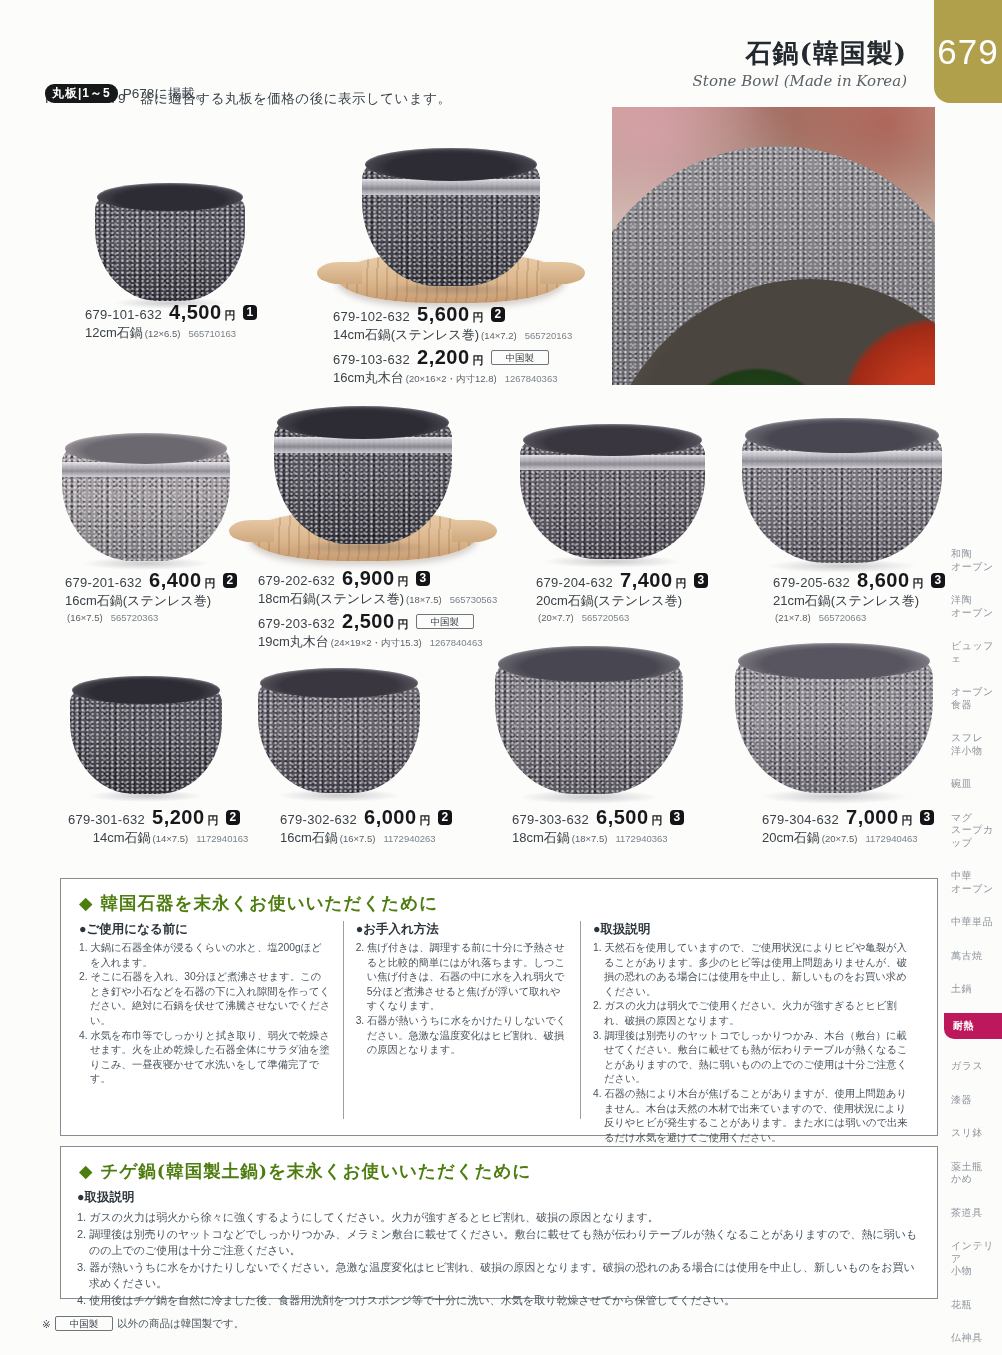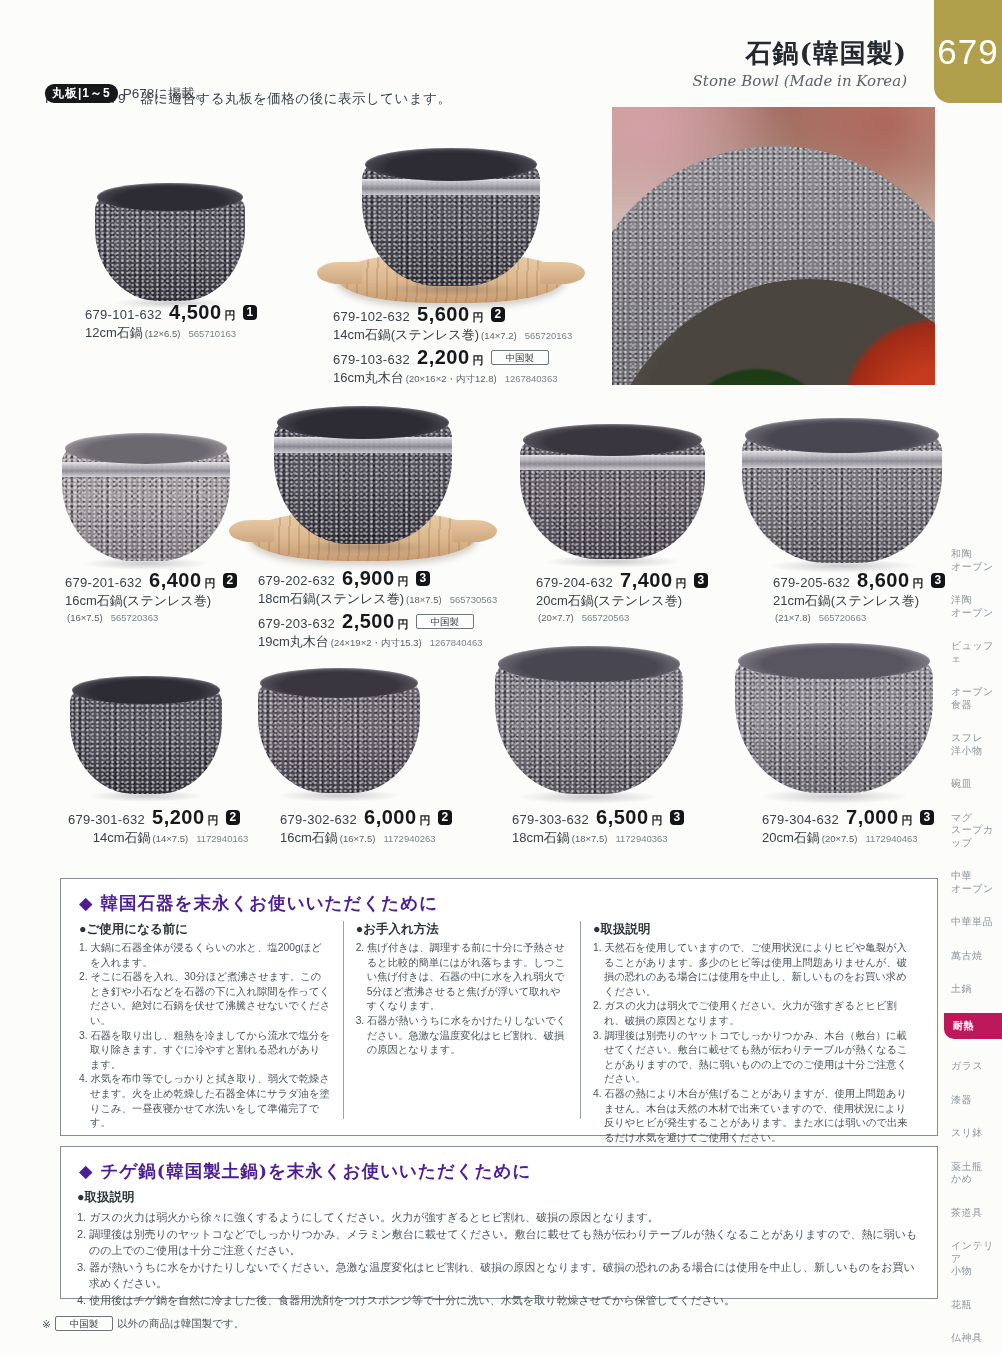--- a/index.html
+++ b/index.html
@@ -74,21 +74,21 @@
   .numbadge{background:#131417;color:#fff;font-size:12px;font-weight:bold;border-radius:4px;padding:0px 4px;line-height:15px;align-self:center;}
   .chinabadge{border:1px solid #6d757b;color:#3a4147;font-size:9.5px;padding:0 14px;line-height:13px;align-self:center;border-radius:2px;}
   .line2{font-size:13px;color:#3a4147;line-height:1.25;margin-top:1px;}
   .psize{font-size:9.5px;color:#5a6268;margin-left:2px;}
   .pitem{font-size:9.5px;color:#7a838a;margin-left:8px;}
 
   
   .infobox{position:absolute;left:60px;width:878px;border:1px solid #878c91;background:#fff;box-sizing:border-box;padding:10px 14px 8px 16px;}
   #box1{top:878px;height:258px;}
   #box2{top:1146px;height:153px;}
-  .ib-title{font-family:"DejaVu Serif","Liberation Serif",serif;font-size:17.5px;font-weight:bold;color:#4c1d95;letter-spacing:1px;margin:2px 0 6px 2px;}
+  .ib-title{font-family:"DejaVu Serif","Liberation Serif",serif;font-size:17.5px;font-weight:bold;color:#4d7c0f;letter-spacing:1px;margin:2px 0 6px 2px;}
   .cols{display:flex;height:198px;}
   .col{padding:0 12px 0 2px;box-sizing:border-box;}
   .col+.col{border-left:1px solid #9aa0a5;padding-left:12px;}
   .col1{width:283px;}.col2{width:252px;}.col3{width:365px;}
   .col-h{font-size:12.5px;font-weight:bold;color:#2c343b;margin-bottom:3px;}
   .col ul,.ib-list{list-style:none;margin:0;padding:0;}
   .col li{font-size:10.3px;line-height:1.42;color:#47525b;text-indent:-11px;padding-left:11px;}
   #box2 .ib-list li{font-size:11px;line-height:1.5;color:#47525b;text-indent:-12px;padding-left:12px;}
 
   
@@ -318,21 +318,20 @@
     </div>
 
   <div class="infobox" id="box1">
     <div class="ib-title">◆ 韓国石器を末永くお使いいただくために</div>
     <div class="cols" id="box1cols">
         <div class="col col1">
           <div class="col-h">●ご使用になる前に</div>
           <ul>
             <li>1. 大鍋に石器全体が浸るくらいの水と、塩200gほどを入れます。</li>
             <li>2. そこに石器を入れ、30分ほど煮沸させます。このとき釘や小石などを石器の下に入れ隙間を作ってください。絶対に石鍋を伏せて沸騰させないでください。</li>
-            <li>3. 石器を取り出し、粗熱を冷ましてから流水で塩分を取り除きます。すぐに冷やすと割れる恐れがあります。</li>
             <li>4. 水気を布巾等でしっかりと拭き取り、弱火で乾燥させます。火を止め乾燥した石器全体にサラダ油を塗りこみ、一昼夜寝かせて水洗いをして準備完了です。</li>
           </ul>
         </div>
         <div class="col col2">
           <div class="col-h">●お手入れ方法</div>
           <ul>
             <li>2. 焦げ付きは、調理する前に十分に予熱させると比較的簡単にはがれ落ちます。しつこい焦げ付きは、石器の中に水を入れ弱火で5分ほど煮沸させると焦げが浮いて取れやすくなります。</li>
             <li>3. 石器が熱いうちに水をかけたりしないでください。急激な温度変化はヒビ割れ、破損の原因となります。</li>
           </ul>
         </div>

